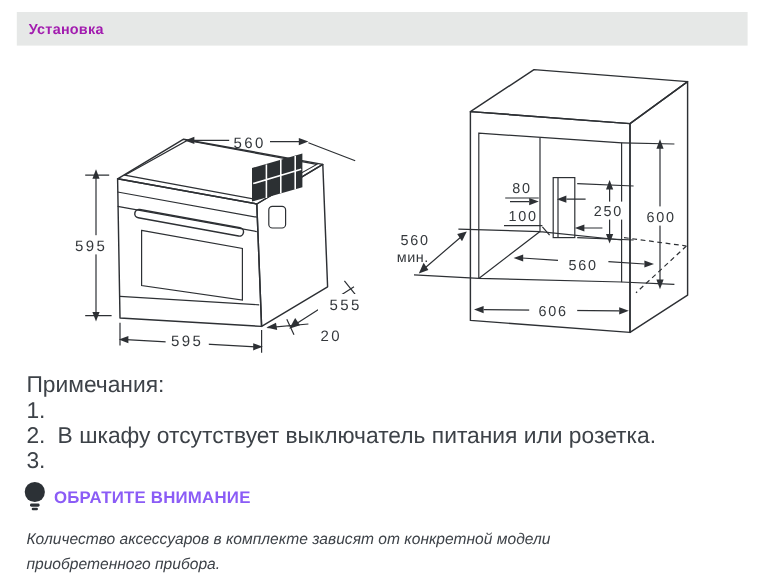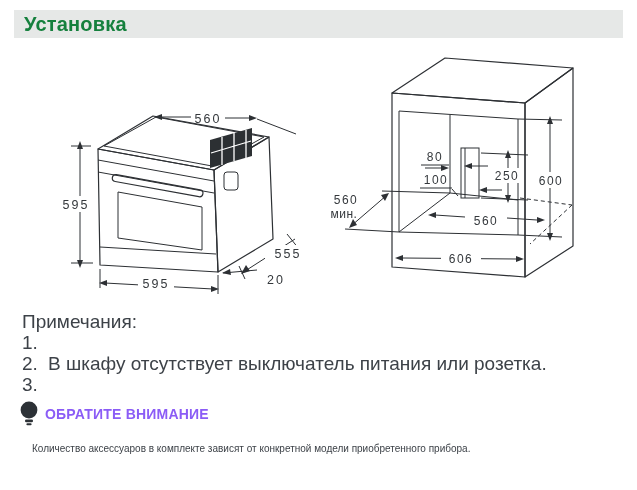--- a/index.html
+++ b/index.html
@@ -4,36 +4,36 @@
 <style>
   html,body{margin:0;padding:0;}
   body{
     width:637px;height:490px;position:relative;background:#ffffff;overflow:hidden;
     font-family:"Liberation Sans", sans-serif;color:#3d4248;
   }
   .header-bar{
     position:absolute;left:14px;top:10px;width:609px;height:28px;
     background:#e6e8e7;display:flex;align-items:center;padding-left:10px;box-sizing:border-box;
   }
-  .header-bar .title{font-size:20px;font-weight:bold;color:#15803d;letter-spacing:.2px;text-align:right;}
+  .header-bar .title{font-size:12px;font-weight:bold;color:#a21caf;letter-spacing:.2px;text-align:right;}
   svg{position:absolute;}
   svg text{font-family:"Liberation Sans", sans-serif;fill:#34383c;}
   .dimtext{font-size:12.5px;letter-spacing:2px;}
   .dimtext-sm{font-size:12px;letter-spacing:1.5px;}
   .ln{stroke:#2d3034;stroke-width:1.2;fill:none;stroke-linejoin:round;stroke-linecap:round;}
   .thin{stroke:#2d3034;stroke-width:1;fill:none;}
   .dash{stroke:#2d3034;stroke-width:1;fill:none;stroke-dasharray:4,3;}
   .head{fill:#2d3034;stroke:none;}
   .wbg{fill:#ffffff;stroke:none;}
   .notes{position:absolute;left:22px;top:311px;width:596px;font-size:19px;line-height:21px;color:#3d4248;}
   .note-row{display:flex;}
   .note-row .num{width:26px;flex:0 0 26px;}
   .attention-row{position:absolute;left:19px;top:401px;display:flex;align-items:center;}
   .attention-row .label{font-size:14px;font-weight:bold;color:#8b5cf6;margin-left:6px;letter-spacing:.2px;}
-  .closing{position:absolute;left:32px;top:438px;width:500px;font-size:10px;line-height:21px;color:#3d4248;}
+  .closing{position:absolute;left:22px;top:438px;width:500px;font-size:13px;line-height:21px;color:#3d4248;font-style:italic;}
 </style>
 </head>
 <body>
 
 <div class="header-bar">
   <span class="title">Установка</span>
 </div>
 
 <svg style="left:58px;top:60px;" width="280" height="250" viewBox="0 0 280 250">
   <g>

